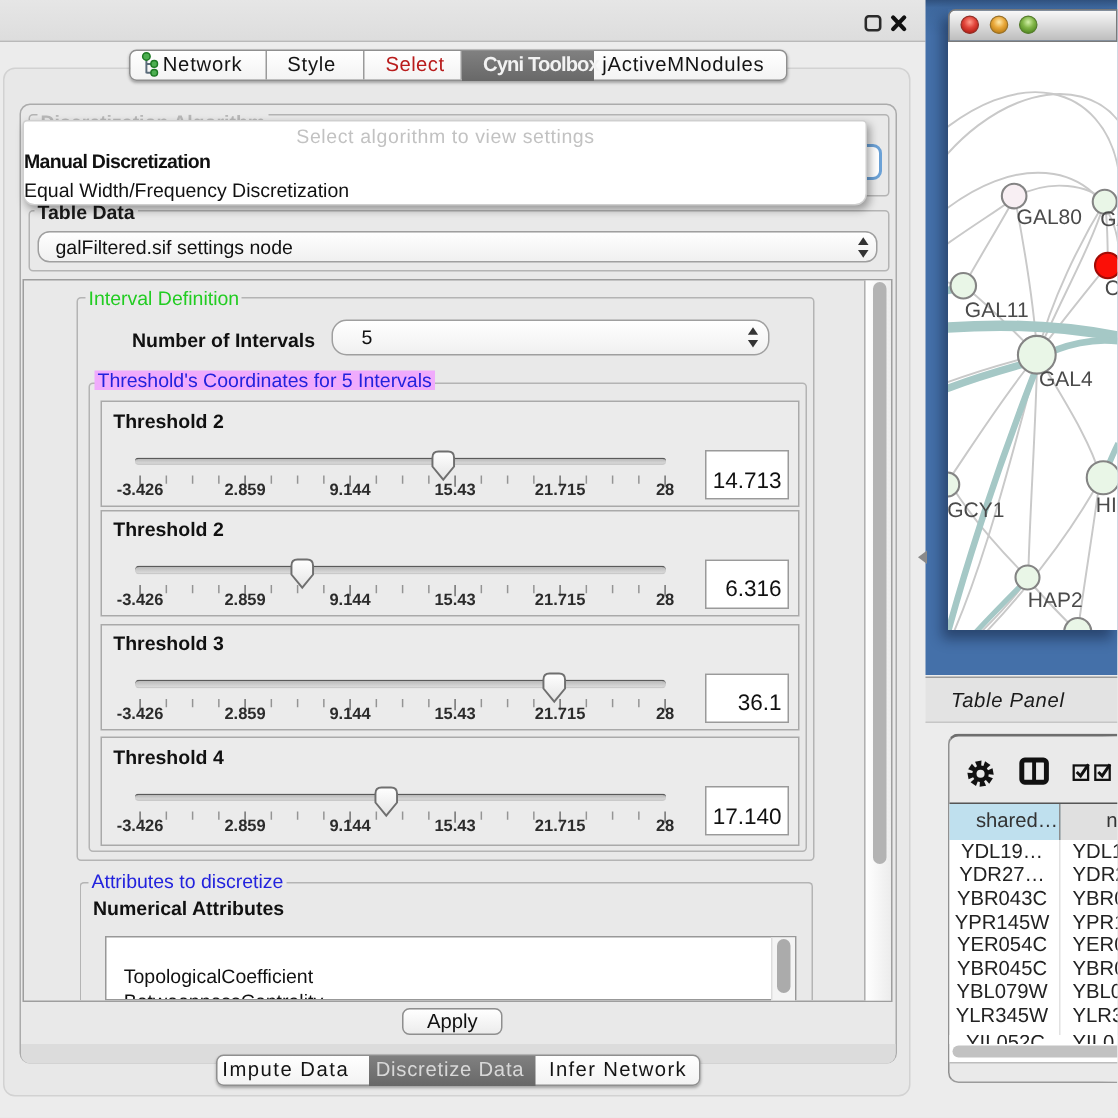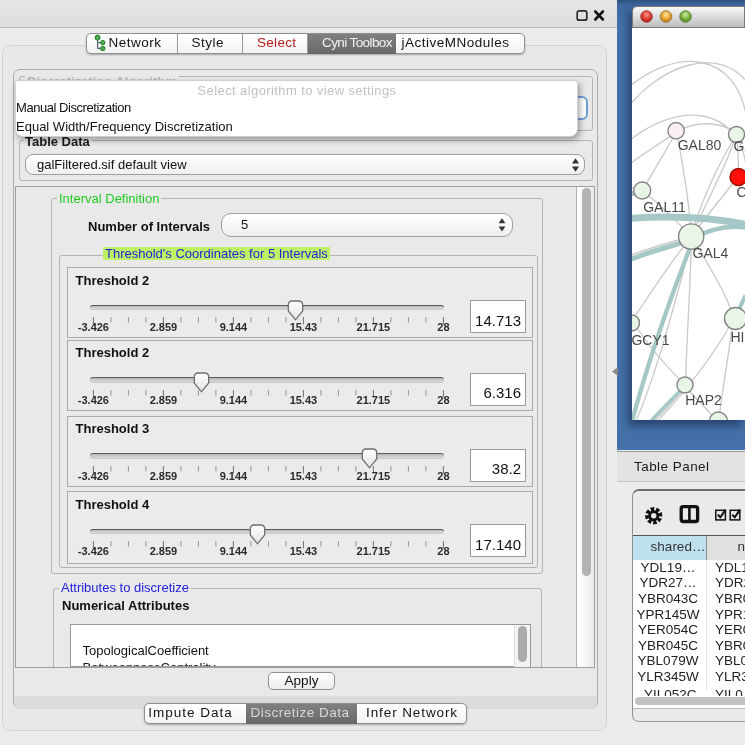--- a/index.html
+++ b/index.html
@@ -22,47 +22,47 @@
 <div class="a" style="left:307.8px;top:33.5px;width:88.4px;height:20px;background:linear-gradient(#808080,#686868);"></div>
 <svg style="left:91px;top:33px" width="15" height="20" viewBox="0 0 15 20">
 <path d="M6.6 6 V15.8 M6.6 9.6 H11.6 M6.6 15.5 H11.6" stroke="#5a6b7a" stroke-width="1.3" fill="none"></path>
 <circle cx="6.6" cy="4.6" r="2.5" fill="#4caf50" stroke="#1d7a24" stroke-width="1"></circle>
 <circle cx="11.8" cy="9.6" r="2.2" fill="#4caf50" stroke="#1d7a24" stroke-width="1"></circle>
 <circle cx="11.8" cy="15.5" r="2.2" fill="#4caf50" stroke="#1d7a24" stroke-width="1"></circle>
 </svg>
 <span class="t" style="left:108.5px;top:36.0px;font-size:13.5px;line-height:13.5px;font-weight:400;color:#141414;letter-spacing:0.5px;">Network</span>
 <span class="t" style="left:191.5px;top:36.0px;font-size:13.5px;line-height:13.5px;font-weight:400;color:#141414;letter-spacing:0.5px;">Style</span>
 <span class="t" style="left:257px;top:36.0px;font-size:13.5px;line-height:13.5px;font-weight:400;color:#b91c1c;letter-spacing:0.3px;">Select</span>
-<span class="t" style="left:322px;top:36.0px;font-size:13.5px;line-height:13.5px;font-weight:400;color:#f2f2f2;letter-spacing:-0.6px;">Cyni Toolbox</span>
+<span class="t" style="left:322px;top:36.0px;font-size:13.5px;line-height:13.5px;font-weight:700;color:#f2f2f2;letter-spacing:-0.6px;">Cyni Toolbox</span>
 <span class="t" style="left:401.5px;top:36.0px;font-size:13.5px;line-height:13.5px;font-weight:400;color:#141414;letter-spacing:0.5px;">jActiveMNodules</span>
 <div class="a" style="left:19px;top:75.5px;width:574px;height:55px;border:1px solid #b4b4b4;border-radius:3px;"></div>
 <span class="t" style="left:25px;top:75.0px;font-size:13px;line-height:13px;font-weight:700;color:#b8b8b8;background:#e9e9e9;padding:0 2px;">Discretization Algorithm</span>
 <div class="a" style="left:566px;top:96px;width:22px;height:24px;background:#fff;border:2.5px solid #6ba1d6;border-radius:6px;"></div>
 <div class="a" style="left:19px;top:140px;width:573.5px;height:41px;border:1px solid #b4b4b4;border-radius:3px;"></div>
 <span class="t" style="left:23px;top:135.4px;font-size:13px;line-height:13px;font-weight:700;color:#1a1a1a;background:#e9e9e9;padding:0 2px;z-index:6;">Table Data</span>
 <div class="a" style="left:25px;top:154px;width:560px;height:20.5px;background:linear-gradient(#ffffff,#f0f0f0);border:1px solid #9f9f9f;border-radius:8px;"></div>
-<span class="t" style="left:37px;top:157.9px;font-size:13px;line-height:13px;font-weight:400;color:#111;">galFiltered.sif default view</span>
+<span class="t" style="left:37px;top:157.9px;font-size:13px;line-height:13px;font-weight:400;color:#111;">galFiltered.sif settings node</span>
 <svg style="left:569px;top:156.5px" width="13" height="16" viewBox="0 0 13 16">
 <path d="M6.5 1.2 L10 6.4 H3 Z" fill="#333"></path>
 <path d="M6.5 14.8 L10 9.6 H3 Z" fill="#333"></path>
 </svg>
 <div class="a" style="left:15px;top:185.5px;width:579.5px;height:482px;border:1px solid #9e9e9e;"></div>
 <div class="a" style="left:575.5px;top:186.5px;width:18px;height:480px;background:linear-gradient(90deg,#ffffff,#ececec);border-left:1px solid #b0b0b0;"></div>
 <div class="a" style="left:581.5px;top:187.5px;width:9.5px;height:388px;background:#b3b3b3;border-radius:5px;"></div>
 <div class="a" style="left:51px;top:198px;width:491.5px;height:376px;border:1px solid #b4b4b4;border-radius:3px;"></div>
 <span class="t" style="left:57px;top:191.9px;font-size:13px;line-height:13px;font-weight:400;color:#22cc22;background:#e9e9e9;padding:0 2px;">Interval Definition</span>
 <span class="t" style="left:88px;top:219.9px;font-size:13px;line-height:13px;font-weight:700;color:#111;">Number of Intervals</span>
 <div class="a" style="left:221px;top:213px;width:292px;height:23.5px;background:linear-gradient(#ffffff,#f0f0f0);border:1px solid #9f9f9f;border-radius:10px;"></div>
 <span class="t" style="left:241px;top:218.4px;font-size:13px;line-height:13px;font-weight:400;color:#111;">5</span>
 <svg style="left:496px;top:217px" width="12" height="16" viewBox="0 0 12 16">
 <path d="M6 1.2 L9.4 6.2 H2.6 Z" fill="#333"></path>
 <path d="M6 14.6 L9.4 9.6 H2.6 Z" fill="#333"></path>
 </svg>
 <div class="a" style="left:59px;top:254.5px;width:478.5px;height:313.5px;border:1px solid #b4b4b4;border-radius:3px;"></div>
-<span class="t" style="left:63px;top:247.4px;font-size:13px;line-height:13px;font-weight:400;color:#2222dd;background:#bef264;padding:0 2px;margin-left:40px;">Threshold's Coordinates for 5 Intervals</span>
+<span class="t" style="left:63px;top:247.4px;font-size:13px;line-height:13px;font-weight:400;color:#2222dd;background:#f0abfc;padding:0 2px;">Threshold's Coordinates for 5 Intervals</span>
 <div class="a" style="left:67px;top:267px;width:466px;height:71px;background:#ebebeb;border:1px solid #a9a9a9;"></div>
 <span class="t" style="left:75.5px;top:273.9px;font-size:13px;line-height:13px;font-weight:700;color:#111;">Threshold 2</span>
 <div class="a" style="left:90.0px;top:304.5px;width:354.0px;height:5.5px;background:linear-gradient(#b9b9b9,#dadada);border-top:1px solid #5a5a5a;border-bottom:1px solid #c9c9c9;border-radius:3px;"></div>
 <svg style="left:67px;top:314px" width="466" height="11" viewBox="0 0 466 11">
     <path d="M26.4 3 V10.5" stroke="#707070" stroke-width="1"></path>
     <path d="M43.9 3 V8.5" stroke="#949494" stroke-width="1"></path>
     <path d="M61.4 3 V8.5" stroke="#949494" stroke-width="1"></path>
     <path d="M78.9 3 V8.5" stroke="#949494" stroke-width="1"></path>
     <path d="M96.4 3 V10.5" stroke="#707070" stroke-width="1"></path>
     <path d="M113.9 3 V8.5" stroke="#949494" stroke-width="1"></path>
@@ -177,21 +177,21 @@
 <svg style="left:361.4px;top:448.0px" width="17" height="21" viewBox="0 0 17 21">
 <defs>
       <linearGradient id="thg415" x1="0" y1="0" x2="0" y2="1">
         <stop offset="0" stop-color="#ffffff"></stop>
         <stop offset="1" stop-color="#e4e4e4"></stop>
       </linearGradient>
     </defs>
 <path d="M1.3 5 Q1.3 1 5.3 1 L11.7 1 Q15.7 1 15.7 5 L15.7 11 L8.5 19.8 L1.3 11 Z" fill="url(#thg415)" stroke="#6f6f6f" stroke-width="1.3"></path>
 </svg>
 <div class="a" style="left:470px;top:448.5px;width:56px;height:33px;background:#fff;border:1.4px solid #9a9a9a;"></div>
-<span class="t" style="left:521px;top:461.2px;font-size:15px;line-height:15px;font-weight:400;color:#111;transform:translateX(-100%);">38.2</span>
+<span class="t" style="left:521px;top:461.2px;font-size:15px;line-height:15px;font-weight:400;color:#111;transform:translateX(-100%);">36.1</span>
 <div class="a" style="left:67px;top:491px;width:466px;height:72.5px;background:#ebebeb;border:1px solid #a9a9a9;"></div>
 <span class="t" style="left:75.5px;top:497.9px;font-size:13px;line-height:13px;font-weight:700;color:#111;">Threshold 4</span>
 <div class="a" style="left:90.0px;top:528.5px;width:354.0px;height:5.5px;background:linear-gradient(#b9b9b9,#dadada);border-top:1px solid #5a5a5a;border-bottom:1px solid #c9c9c9;border-radius:3px;"></div>
 <svg style="left:67px;top:538px" width="466" height="11" viewBox="0 0 466 11">
     <path d="M26.4 3 V10.5" stroke="#707070" stroke-width="1"></path>
     <path d="M43.9 3 V8.5" stroke="#949494" stroke-width="1"></path>
     <path d="M61.4 3 V8.5" stroke="#949494" stroke-width="1"></path>
     <path d="M78.9 3 V8.5" stroke="#949494" stroke-width="1"></path>
     <path d="M96.4 3 V10.5" stroke="#707070" stroke-width="1"></path>
     <path d="M113.9 3 V8.5" stroke="#949494" stroke-width="1"></path>
@@ -240,21 +240,21 @@
 <div class="a" style="left:517.5px;top:626px;width:9px;height:36px;background:#ababab;border-radius:4.5px;"></div>
 <div class="a" style="left:268px;top:671.5px;width:67px;height:18px;background:linear-gradient(#ffffff,#ececec);border:1px solid #8f8f8f;border-radius:5px;"></div>
 <span class="t" style="left:301.5px;top:673.5px;font-size:13.5px;line-height:13.5px;font-weight:400;color:#111;transform:translateX(-50%);">Apply</span>
 <div class="a" style="left:143.5px;top:703px;width:323px;height:21px;background:linear-gradient(#ffffff,#f3f3f3);border:1px solid #8f8f8f;border-radius:5px;box-shadow:0 1px 2px rgba(0,0,0,0.3);"></div>
 <div class="a" style="left:245.5px;top:703.5px;width:111.5px;height:20px;background:linear-gradient(#808080,#686868);"></div>
 <span class="t" style="left:190.5px;top:706.0px;font-size:13.5px;line-height:13.5px;font-weight:400;color:#141414;transform:translateX(-50%);letter-spacing:1.0px;">Impute Data</span>
 <span class="t" style="left:300px;top:706.0px;font-size:13.5px;line-height:13.5px;font-weight:400;color:#d8d8d8;transform:translateX(-50%);letter-spacing:0.5px;">Discretize Data</span>
 <span class="t" style="left:412px;top:706.0px;font-size:13.5px;line-height:13.5px;font-weight:400;color:#141414;transform:translateX(-50%);letter-spacing:0.9px;">Infer Network</span>
 <div class="a" style="left:15px;top:79.5px;width:563px;height:57px;background:#fff;border:1px solid #cfcfcf;border-radius:3px 3px 8px 8px;box-shadow:2px 3px 6px rgba(0,0,0,0.35);z-index:10;"></div>
 <span class="t" style="left:297px;top:84.0px;font-size:13px;line-height:13px;font-weight:400;color:#c2c2c2;transform:translateX(-50%);letter-spacing:0.4px;z-index:11;">Select algorithm to view settings</span>
-<span class="t" style="left:16px;top:101.0px;font-size:13px;line-height:13px;font-weight:400;color:#111;letter-spacing:-0.45px;z-index:11;">Manual Discretization</span>
+<span class="t" style="left:16px;top:101.0px;font-size:13px;line-height:13px;font-weight:700;color:#111;letter-spacing:-0.45px;z-index:11;">Manual Discretization</span>
 <span class="t" style="left:16px;top:120.0px;font-size:13px;line-height:13px;font-weight:400;color:#111;z-index:11;">Equal Width/Frequency Discretization</span>
 <div class="a" style="left:617px;top:0px;width:128px;height:450px;background:linear-gradient(180deg,#30517e 0px,#3e689e 5px,#4470a9 24px,#4470a9 100%);"></div>
 <div class="a" style="left:631.5px;top:5.5px;width:113.5px;height:414.5px;box-shadow:-4px 6px 8px rgba(8,18,42,0.45);z-index:1;"></div>
 <div class="a" style="left:631.5px;top:5.5px;width:113.5px;height:22px;background:linear-gradient(#f9f9f9,#bdbdbd);border:1px solid #7a7a7a;border-radius:5px 0 0 0;z-index:2;"></div>
 <svg style="left:631px;top:5px;z-index:3" width="70" height="23" viewBox="0 0 70 23">
 <defs>
 <radialGradient id="rl" cx="0.5" cy="0.35" r="0.65">
         <stop offset="0" stop-color="#ff9a8a"></stop>
         <stop offset="0.5" stop-color="#e0443a"></stop>
         <stop offset="1" stop-color="#b01b12"></stop>
@@ -323,21 +323,21 @@
         <text x="736" y="196" font-size="14" fill="#4a4a4a" text-anchor="start" font-family="Liberation Sans">C</text>
         <text x="664" y="211" font-size="14" fill="#4a4a4a" text-anchor="middle" font-family="Liberation Sans">GAL11</text>
         <text x="710" y="257" font-size="14" fill="#4a4a4a" text-anchor="middle" font-family="Liberation Sans">GAL4</text>
         <text x="650" y="344" font-size="14" fill="#4a4a4a" text-anchor="middle" font-family="Liberation Sans">GCY1</text>
         <text x="730" y="341" font-size="14" fill="#4a4a4a" text-anchor="start" font-family="Liberation Sans">HI</text>
         <text x="703" y="404" font-size="14" fill="#4a4a4a" text-anchor="middle" font-family="Liberation Sans">HAP2</text>
       </g>
     </svg>
   </div>
 <div class="a" style="left:617px;top:450.5px;width:128px;height:31px;background:#e3e3e3;border-top:1px solid #9a9a9a;border-bottom:1px solid #c6c6c6;"></div>
-<span class="t" style="left:634px;top:460.0px;font-size:13.5px;line-height:13.5px;font-weight:400;color:#1b1b1b;letter-spacing:0.45px;">Table Panel</span>
+<span class="t" style="left:634px;top:460.0px;font-size:13.5px;line-height:13.5px;font-weight:400;color:#1b1b1b;letter-spacing:0.45px;font-style:italic;">Table Panel</span>
 <div class="a" style="left:631.5px;top:489px;width:113.5px;height:232.5px;background:#eaeaea;border-top:2px solid #6e6e6e;border-left:1.6px solid #909090;border-bottom:1.5px solid #9b9b9b;border-radius:7px 0 0 7px;"></div>
 <svg style="left:640px;top:498px" width="105" height="30" viewBox="640 498 105 30">
 <path d="M661.69,512.12 L662.48,516.43 L659.18,516.24 L658.87,517.67 L661.95,518.85 L659.46,522.45 L657.27,519.98 L656.04,520.78 L657.38,523.79 L653.07,524.58 L653.26,521.28 L651.83,520.97 L650.65,524.05 L647.05,521.56 L649.52,519.37 L648.72,518.14 L645.71,519.48 L644.92,515.17 L648.22,515.36 L648.53,513.93 L645.45,512.75 L647.94,509.15 L650.13,511.62 L651.36,510.82 L650.02,507.81 L654.33,507.02 L654.14,510.32 L655.57,510.63 L656.75,507.55 L660.35,510.04 L657.88,512.23 L658.68,513.46 Z" fill="#111"></path>
 <circle cx="653.7" cy="515.8" r="2.7" fill="#e9e9e9"></circle>
 <rect x="681.2" y="506.7" width="16.4" height="14.8" rx="2" fill="none" stroke="#111" stroke-width="3.3"></rect>
 <path d="M689.4 506 V522" stroke="#111" stroke-width="2.6"></path>
 <rect x="715.8" y="510.3" width="9.6" height="9.6" fill="none" stroke="#111" stroke-width="1.5"></rect>
 <path d="M717.8 514.7 L720.4 517.3 L725.6 509.6" stroke="#111" stroke-width="2" fill="none"></path>
 <rect x="730.2" y="510.3" width="9.6" height="9.6" fill="none" stroke="#111" stroke-width="1.5"></rect>
 <path d="M732.2 514.7 L734.8 517.3 L740 509.6" stroke="#111" stroke-width="2" fill="none"></path>

